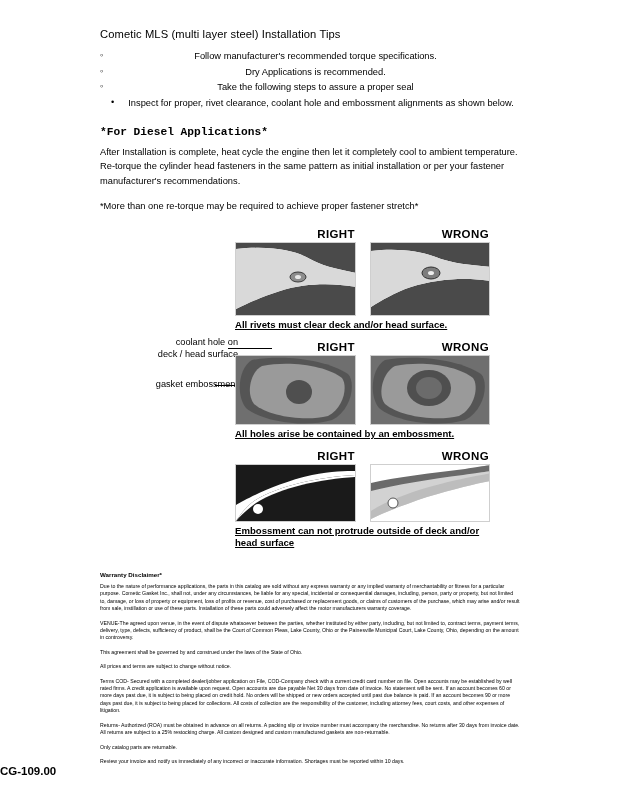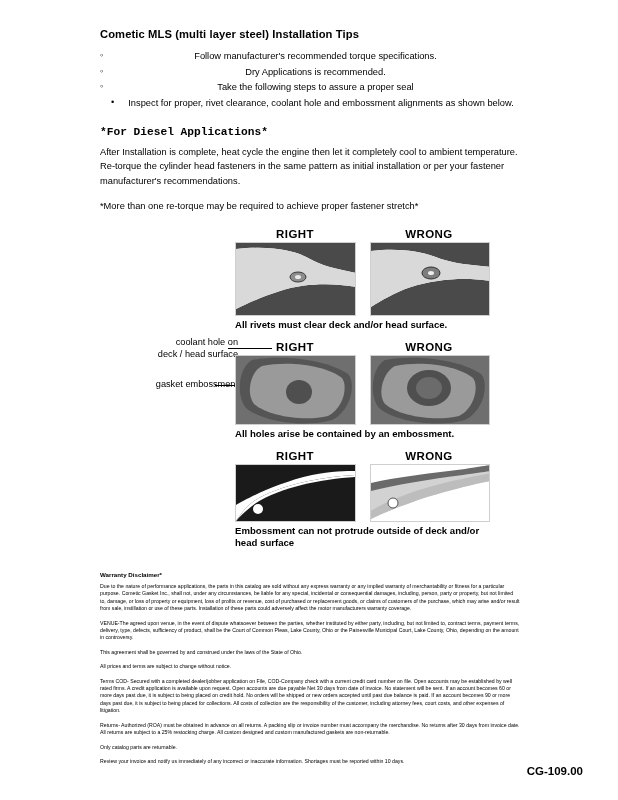--- a/index.html
+++ b/index.html
@@ -21,21 +21,21 @@
     width: 618px; height: 800px;
   }
   .content {
     position: absolute;
     left: 100px;
     top: 28px;
     width: 420px;
   }
   h1.title {
     font-size: 11.2px;
-    font-weight: bold;
+    font-weight: normal;
     margin: 0 0 9px 0;
     letter-spacing: 0.1px;
   }
   .bullets {
     margin: 0;
     padding: 0;
     list-style: none;
   }
   .bullets > li {
     position: relative;
@@ -90,21 +90,21 @@
     top: 228px;
     width: 255px;
   }
   .fig-group { margin-bottom: 6px; }
   .fig-labels {
     display: flex;
     gap: 14px;
   }
   .fig-label {
     width: 120px;
-    text-align: center;
+    text-align: right;
     font-size: 11.5px;
     font-weight: bold;
     letter-spacing: 0.4px;
     padding-bottom: 2px;
   }
   .fig-row {
     display: flex;
     gap: 14px;
   }
   .fig-box {
@@ -115,20 +115,21 @@
     overflow: hidden;
     position: relative;
   }
   .fig-box.tall { height: 72px; }
   .fig-box.short { height: 56px; }
   .fig-caption {
     font-size: 9.6px;
     font-weight: bold;
     margin-top: 3px;
     line-height: 12px;
+    text-decoration: underline;
   }
 
   
   .callouts {
     position: absolute;
     left: 108px;
     top: 336px;
     width: 130px;
     text-align: right;
   }
@@ -166,24 +167,23 @@
     font-size: 5.2px;
     line-height: 7.4px;
     margin: 0 0 7px 0;
     text-align: left;
   }
   .doc-code {
     position: absolute;
     left: 0;
     top: 765px;
     width: 545px;
-    text-align: right;
+    text-align: left;
     font-size: 11.5px;
     font-weight: bold;
-    margin-left: 38px;
   }
   svg { display: block; }
 </style>
 </head>
 <body>
 
 <div class="page">
 
   <div class="content">
 

